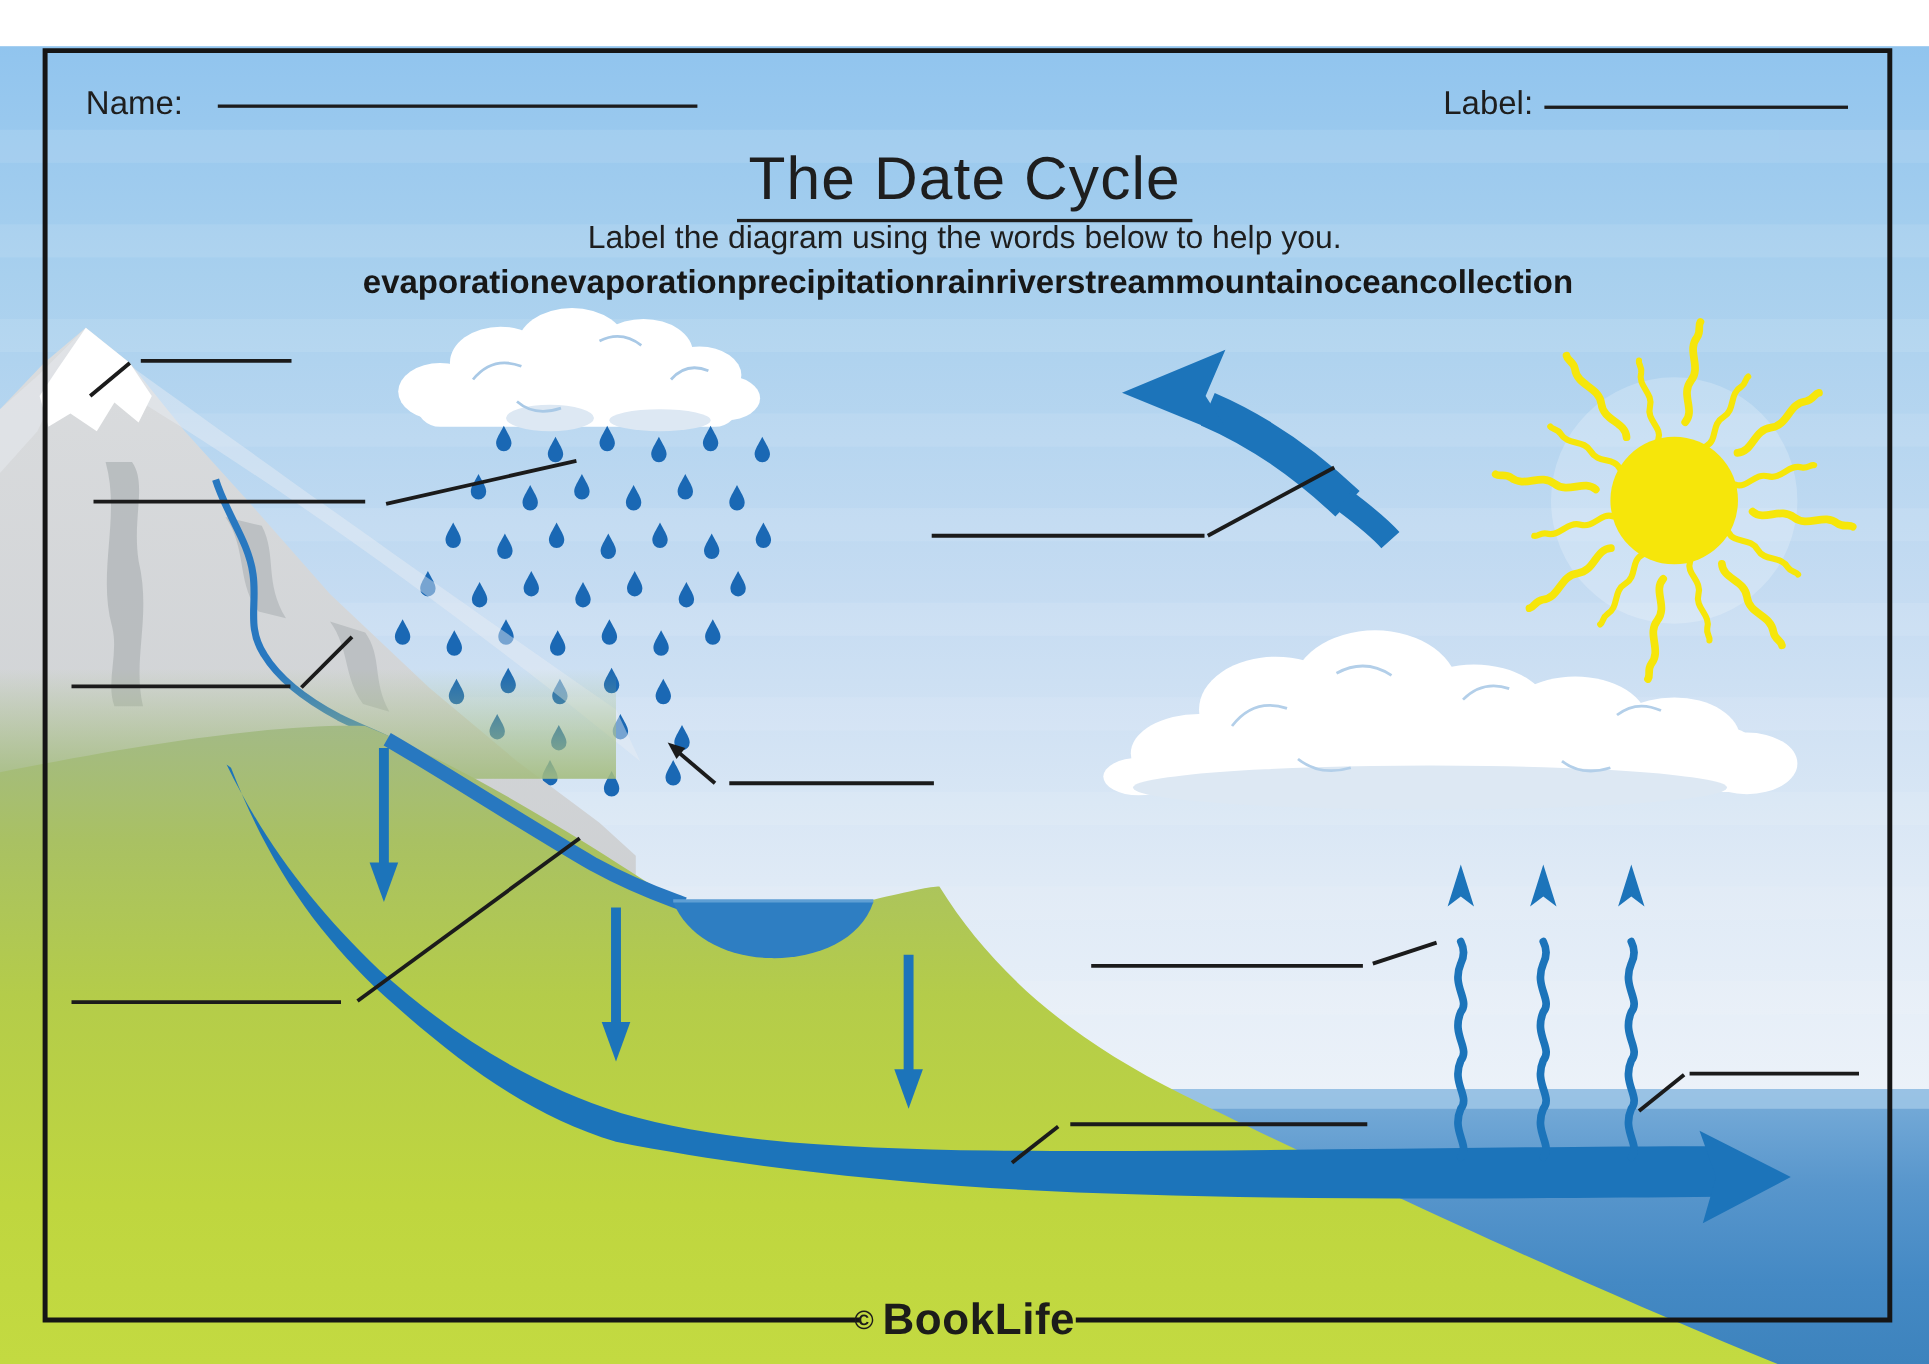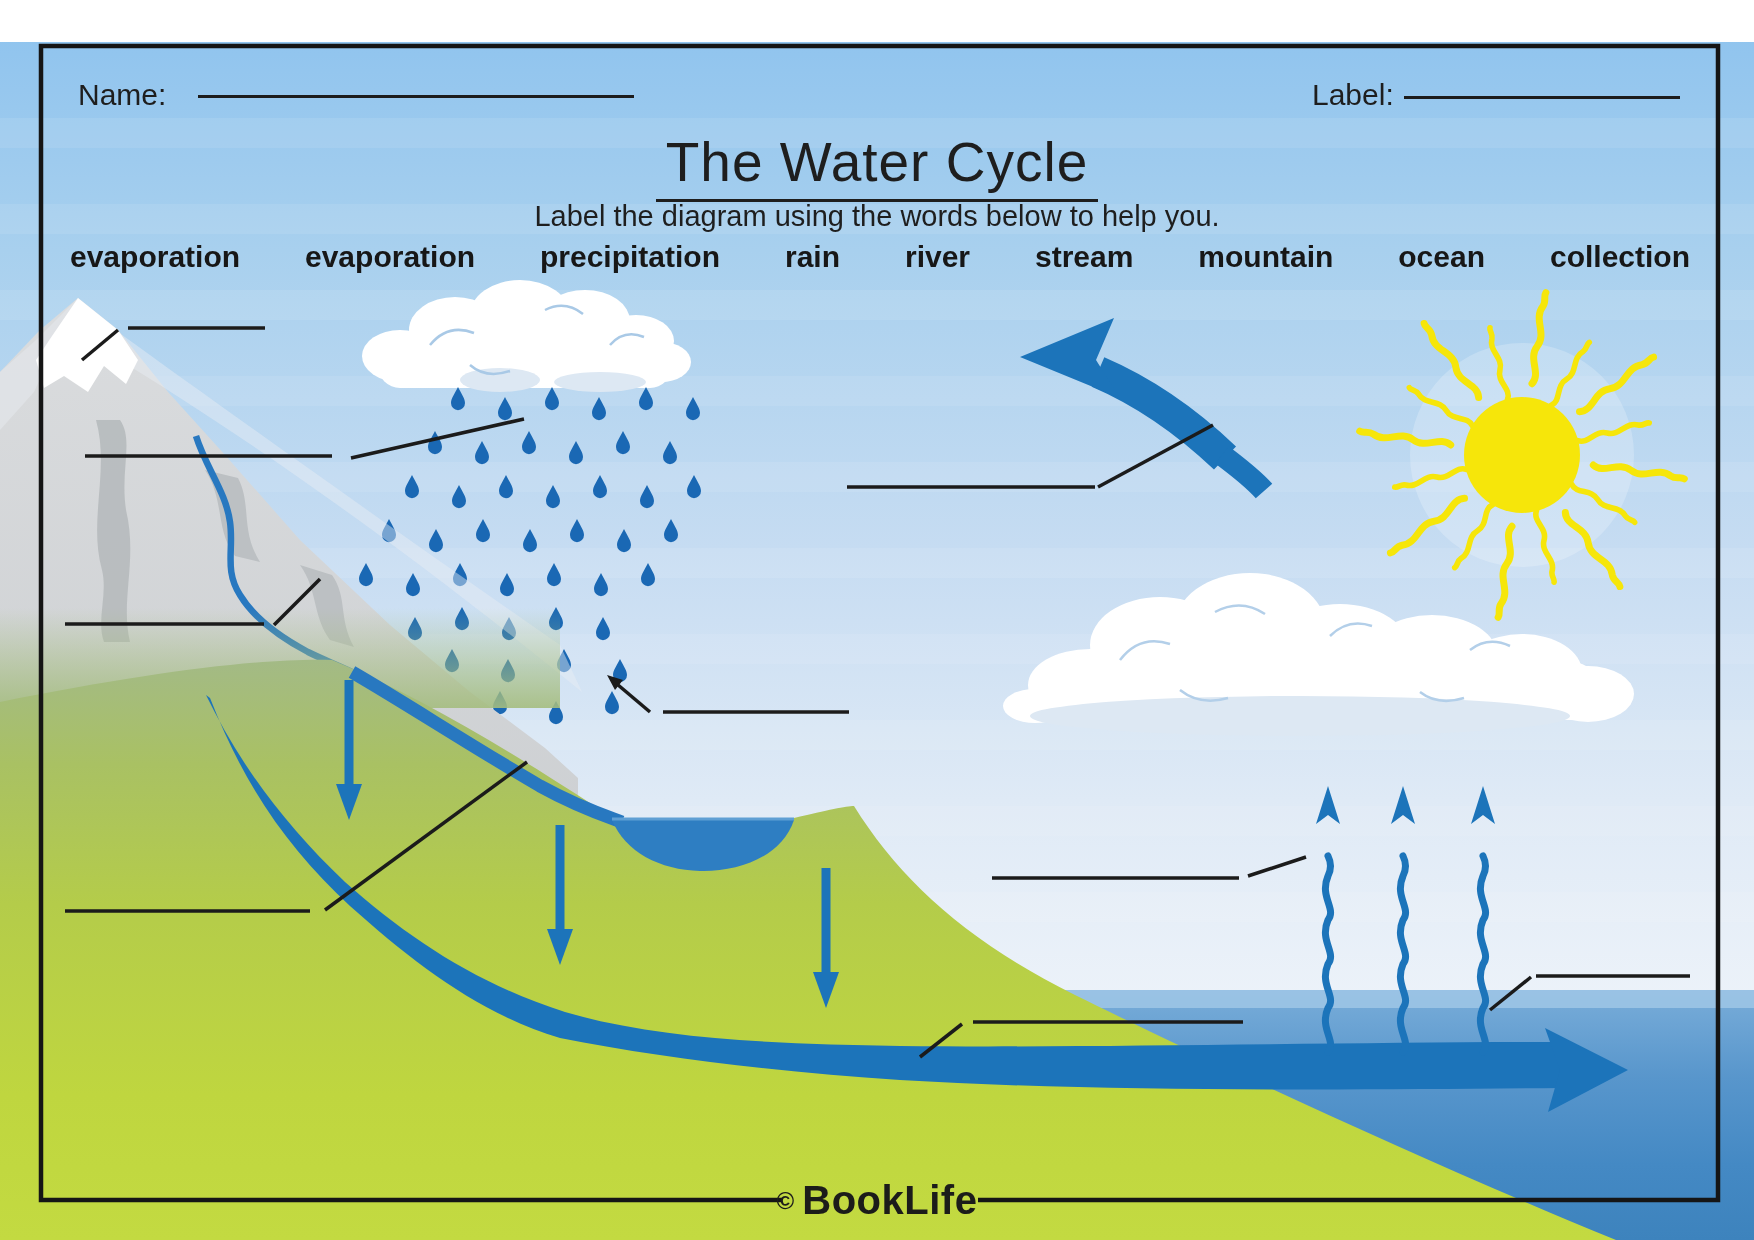--- a/index.html
+++ b/index.html
@@ -11,21 +11,21 @@
   body{width:1754px;height:1240px;overflow:hidden;font-family:"Liberation Sans","DejaVu Sans",sans-serif;background:#fff}
   .canvas{position:relative;width:1754px;height:985px}
   .canvas>svg{position:absolute;left:0;top:0}
   .txt{position:absolute;color:var(--ink)}
   .hand-label{font-size:30px}
   .write-line{position:absolute;border-bottom:3px solid #1c1c1c;height:1px}
   .title-wrap{position:absolute;left:0;right:0;top:130px;text-align:center}
   .title{display:inline-block;font-size:55px;font-weight:500;letter-spacing:1px;color:var(--ink);
          border-bottom:3.5px solid var(--ink);padding:0 10px 5px 10px}
   .subtitle{position:absolute;left:0;right:0;top:200px;text-align:center;font-size:29px;color:var(--ink)}
-  .word-bank{position:absolute;left:70px;width:1620px;top:240px;display:flex;justify-content:space-between;align-items:baseline}
+  .word-bank{position:absolute;left:70px;width:1620px;top:240px;display:flex;justify-content:center;align-items:baseline}
   .word-bank span{font-size:30px;font-weight:700;color:#171717}
   .footer{position:absolute;left:50%;transform:translateX(-50%);top:1178px;display:flex;align-items:center;gap:8px;color:#1c1c1a}
   .footer .c{font-size:24px;font-weight:700}
   .footer .brand{font-size:40px;font-weight:700;letter-spacing:.5px}
   
   .ray{stroke:var(--sun-yellow);stroke-width:7;fill:none;stroke-linecap:round}
   .drop{fill:var(--rain-blue)}
   .blank-line{stroke:#1b1b1b;stroke-width:3.5;fill:none}
   .water{fill:var(--accent-blue)}
   .wstroke{stroke:var(--accent-blue);fill:none}
@@ -296,21 +296,21 @@
     <rect x="0" y="0" width="1754" height="42" fill="#ffffff"></rect>
     <path d="M782,1200 H41 V46 H1718 V1200 H978" fill="none" stroke="#151515" stroke-width="4.5"></path>
   </svg>
 
   <div class="txt hand-label" style="left:78px;top:78px">Name:</div>
   <div class="write-line" style="left:198px;top:95px;width:436px"></div>
 
   <div class="txt hand-label" style="left:1312px;top:78px">Label:</div>
   <div class="write-line" style="left:1404px;top:96px;width:276px"></div>
 
-  <div class="title-wrap"><span class="title">The Water Cycle</span></div>
+  <div class="title-wrap"><span class="title">The Date Cycle</span></div>
   <div class="subtitle">Label the diagram using the words below to help you.</div>
 
   <div class="word-bank">
     <span>evaporation</span>
     <span>evaporation</span>
     <span>precipitation</span>
     <span>rain</span>
     <span>river</span>
     <span>stream</span>
     <span>mountain</span>

